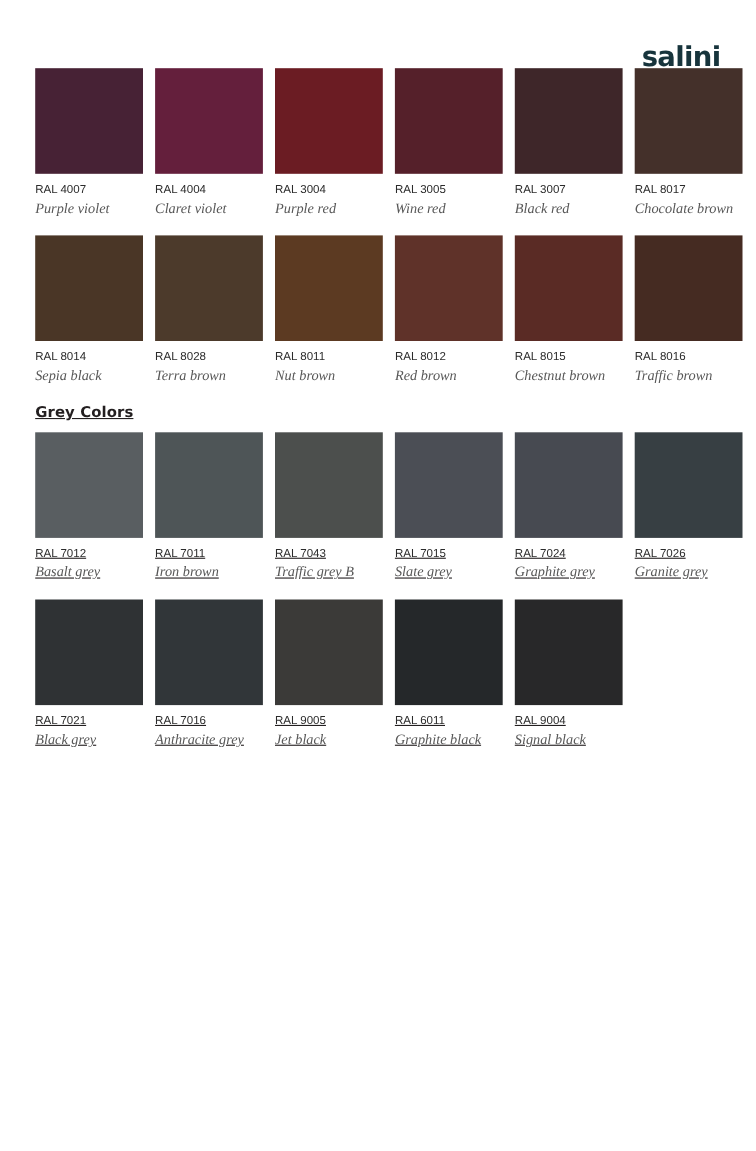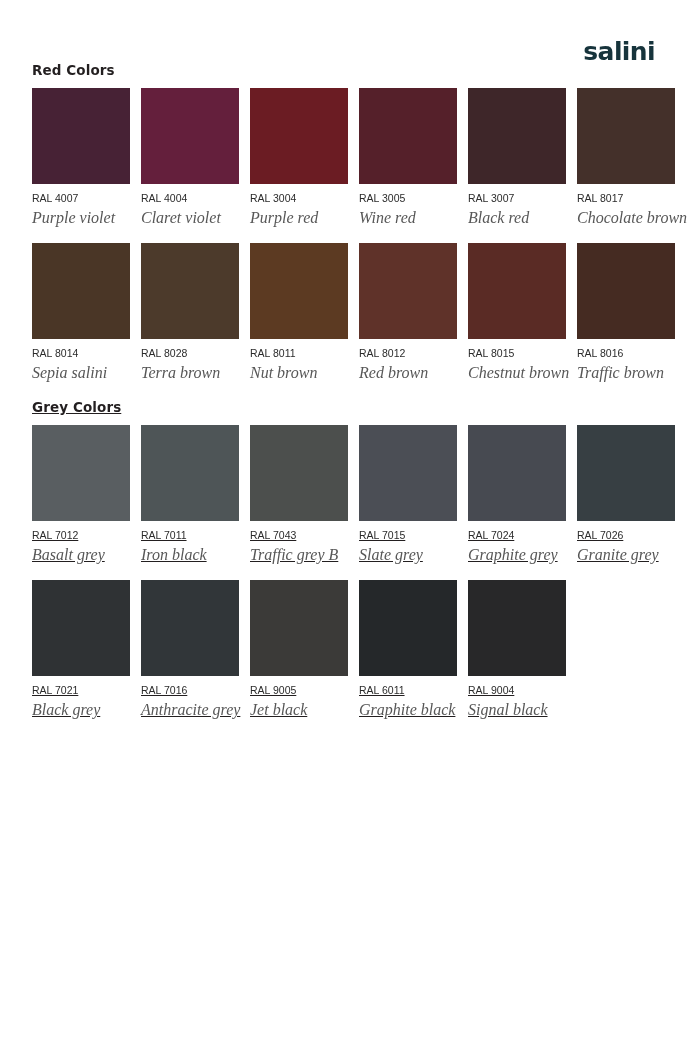--- a/index.html
+++ b/index.html
@@ -79,37 +79,36 @@
     font-family: "Liberation Sans", sans-serif;
     font-size: 10.5px;
     color: #2b2b2b;
     margin-top: 9px;
     line-height: 1.1;
     white-space: nowrap;
   }
   .swatch-name {
     font-family: "Liberation Serif", serif;
     font-style: italic;
-    font-size: 16px;
+    font-size: 13px;
     color: #575757;
     margin-top: 4px;
     line-height: 1.1;
     white-space: nowrap;
   }
 </style>
 </head>
 <body>
 
 <div class="page-header">
   <div class="brand-logo">salini</div>
 </div>
 
 <div class="sheet" id="sheet">
     <div class="section">
-      <div class="section-title">Red Colors</div>
       <div class="swatch-row">
         <div class="swatch-cell">
           <div class="swatch-chip" style="background-color: rgb(71, 34, 53);"></div>
           <div class="swatch-code">RAL 4007</div>
           <div class="swatch-name">Purple violet</div>
         </div>
         <div class="swatch-cell">
           <div class="swatch-chip" style="background-color: rgb(100, 31, 60);"></div>
           <div class="swatch-code">RAL 4004</div>
           <div class="swatch-name">Claret violet</div>
@@ -132,21 +131,21 @@
         <div class="swatch-cell">
           <div class="swatch-chip" style="background-color: rgb(68, 48, 42);"></div>
           <div class="swatch-code">RAL 8017</div>
           <div class="swatch-name">Chocolate brown</div>
         </div>
       </div>
       <div class="swatch-row">
         <div class="swatch-cell">
           <div class="swatch-chip" style="background-color: rgb(74, 54, 38);"></div>
           <div class="swatch-code">RAL 8014</div>
-          <div class="swatch-name">Sepia salini</div>
+          <div class="swatch-name">Sepia black</div>
         </div>
         <div class="swatch-cell">
           <div class="swatch-chip" style="background-color: rgb(76, 58, 43);"></div>
           <div class="swatch-code">RAL 8028</div>
           <div class="swatch-name">Terra brown</div>
         </div>
         <div class="swatch-cell">
           <div class="swatch-chip" style="background-color: rgb(92, 58, 34);"></div>
           <div class="swatch-code">RAL 8011</div>
           <div class="swatch-name">Nut brown</div>
@@ -172,21 +171,21 @@
       <div class="section-title">Grey Colors</div>
       <div class="swatch-row">
         <div class="swatch-cell">
           <div class="swatch-chip" style="background-color: rgb(89, 94, 97);"></div>
           <div class="swatch-code">RAL 7012</div>
           <div class="swatch-name">Basalt grey</div>
         </div>
         <div class="swatch-cell">
           <div class="swatch-chip" style="background-color: rgb(78, 85, 87);"></div>
           <div class="swatch-code">RAL 7011</div>
-          <div class="swatch-name">Iron black</div>
+          <div class="swatch-name">Iron brown</div>
         </div>
         <div class="swatch-cell">
           <div class="swatch-chip" style="background-color: rgb(76, 79, 77);"></div>
           <div class="swatch-code">RAL 7043</div>
           <div class="swatch-name">Traffic grey B</div>
         </div>
         <div class="swatch-cell">
           <div class="swatch-chip" style="background-color: rgb(75, 78, 85);"></div>
           <div class="swatch-code">RAL 7015</div>
           <div class="swatch-name">Slate grey</div>

